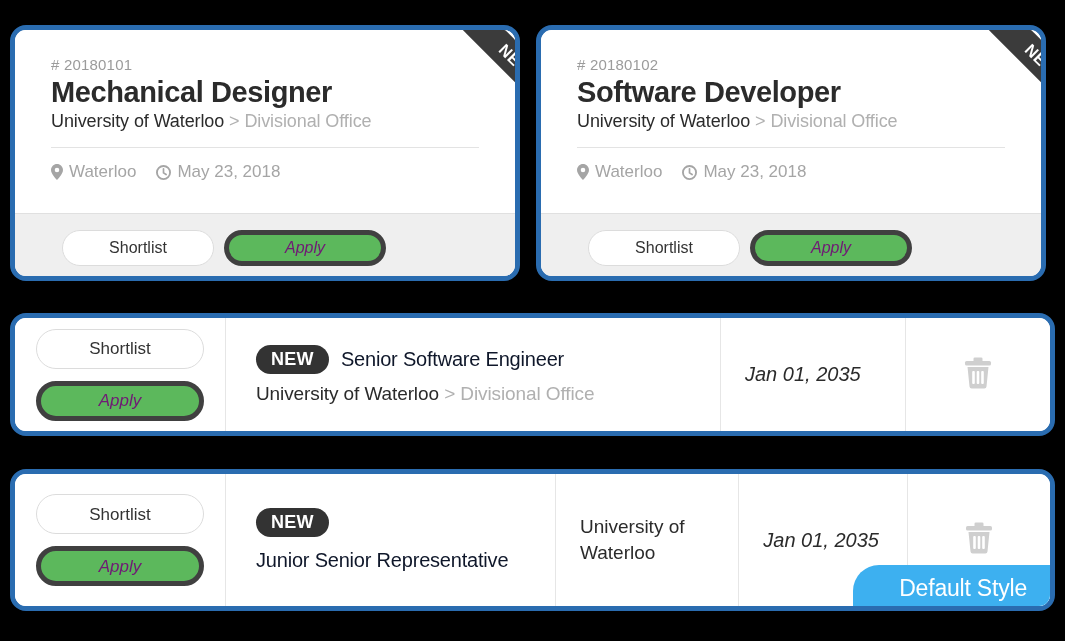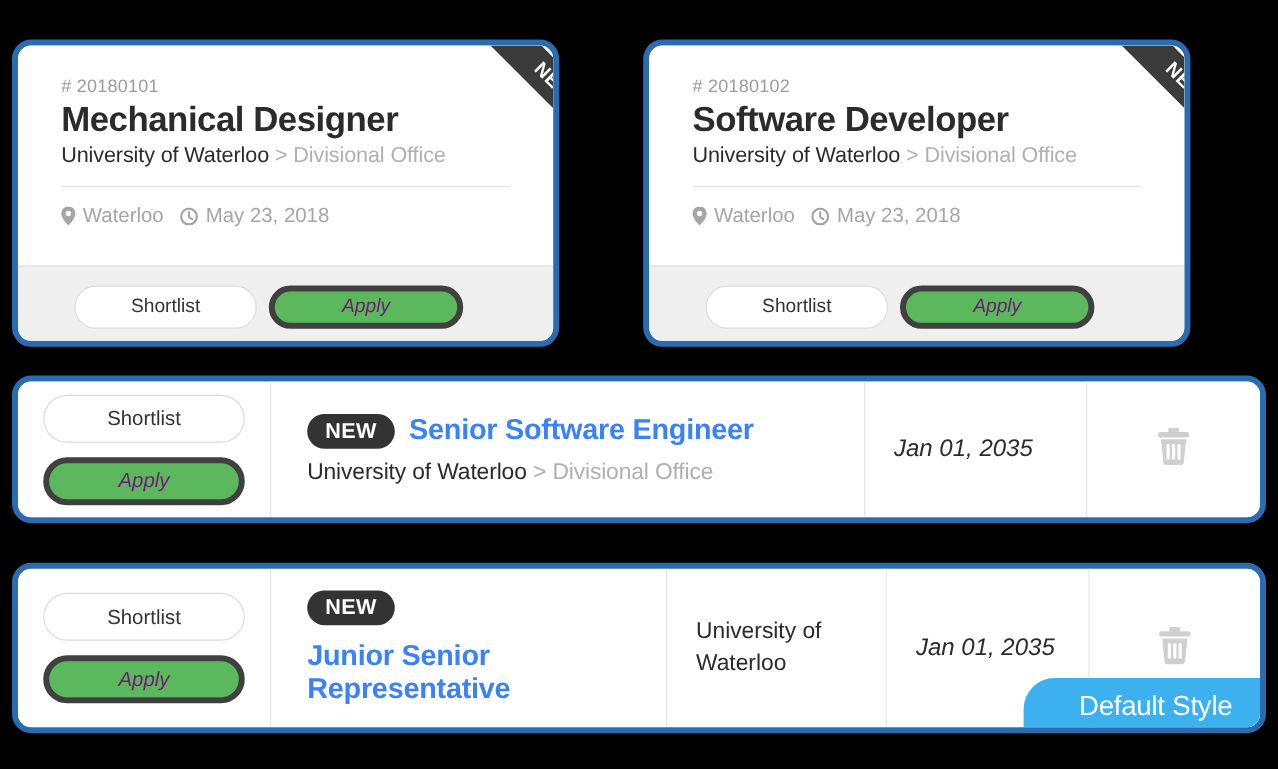--- a/index.html
+++ b/index.html
@@ -22,21 +22,21 @@
   
   .card {
     position: absolute;
     background: #ffffff;
     border: 5px solid #2a6cb0;
     border-radius: 16px;
     overflow: hidden;
   }
 
   
-  .jobcard { width: 456px; height: 256px; top: 25px; margin-top: 8px; }
+  .jobcard { width: 510px; height: 256px; top: 25px; }
   .jobcard.left  { left: 10px; }
   .jobcard.right { left: 536px; }
 
   .jobcard-body {
     position: relative;
     height: 183px;
     padding: 26px 36px 0 36px;
     background: #ffffff;
   }
 
@@ -67,21 +67,21 @@
 
   .job-divider {
     margin: 15px 0 0 0;
     height: 1px;
     background: #e3e3e3;
   }
 
   .job-meta {
     display: flex;
     align-items: center;
-    gap: 14px;
+    gap: 20px;
     margin-top: 14px;
     font-size: 17px;
     color: #a5a5a5;
   }
   .job-meta .mi { display: flex; align-items: center; gap: 6px; }
   .job-meta svg { display: block; }
 
   .jobcard-footer {
     height: 68px;
     background: #efefef;
@@ -180,23 +180,23 @@
     border-radius: 999px;
     font-size: 18px;
     font-weight: bold;
     padding: 5px 15px 6px 15px;
     letter-spacing: .3px;
     line-height: 1;
     flex-shrink: 0;
   }
 
   .job-link {
-    color: #3b82f6;
-    font-size: 24px;
-    font-weight: bold;
+    color: #0f172a;
+    font-size: 20px;
+    font-weight: normal;
     letter-spacing: -.2px;
     cursor: pointer;
     line-height: 1.15;
   }
 
   .row-org {
     font-size: 19px;
     color: #2b2b2b;
     margin-top: 9px;
     letter-spacing: -.1px;

